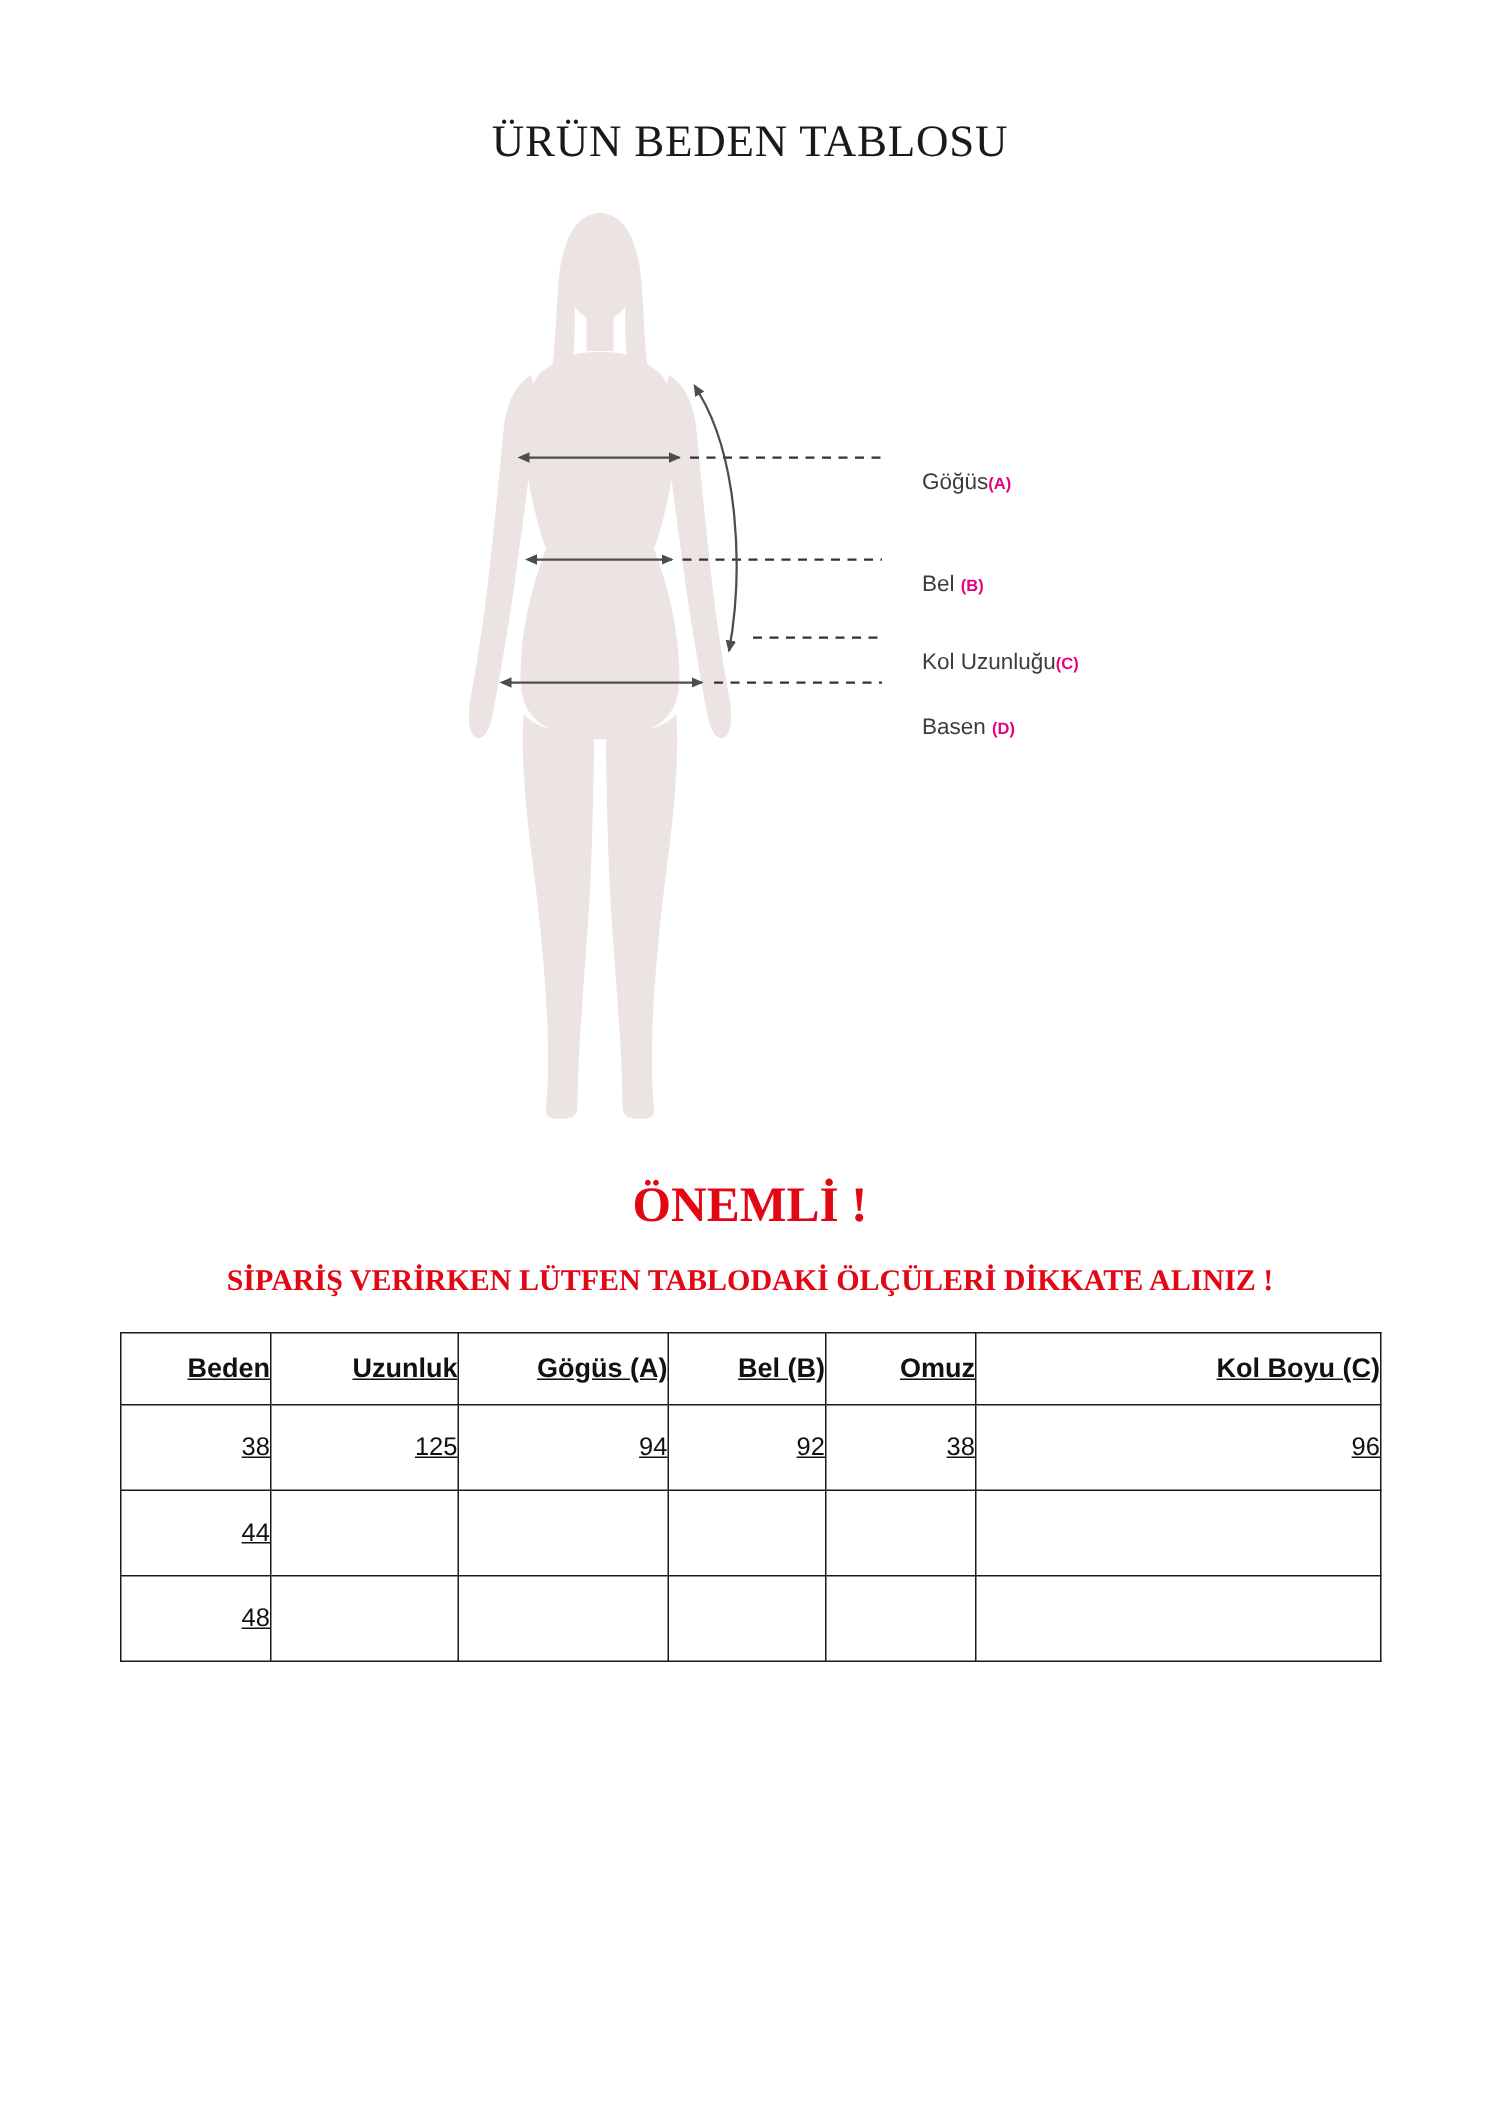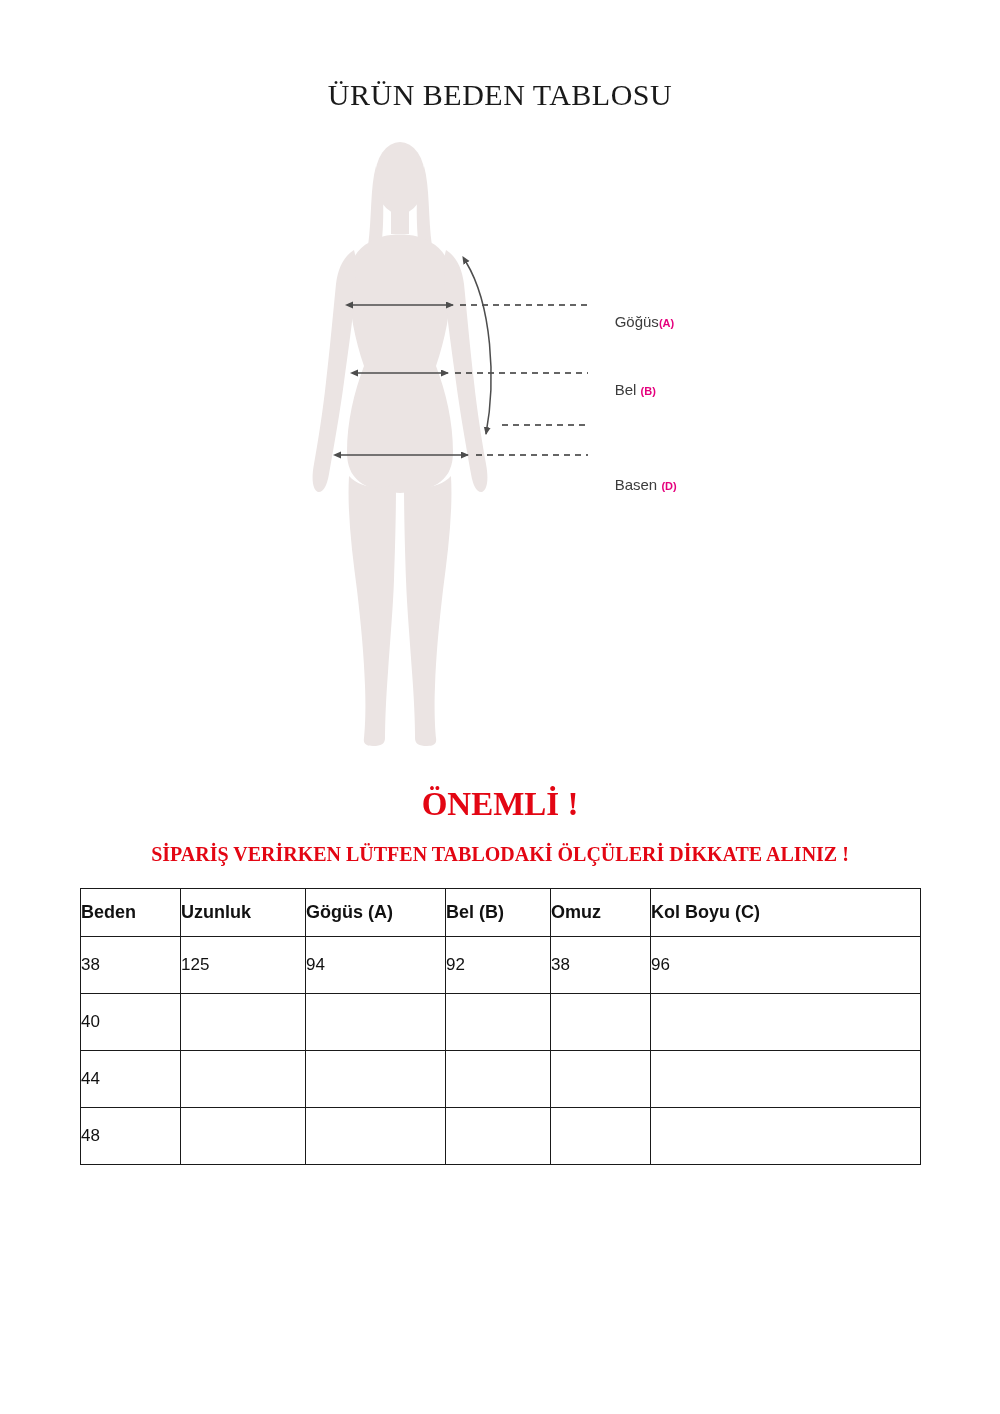--- a/index.html
+++ b/index.html
@@ -78,23 +78,24 @@
     left: 80px;
     top: 888px;
     width: 840px;
     border-collapse: collapse;
     table-layout: fixed;
     font-family: "Liberation Sans", sans-serif;
   }
   table.size-table th,
   table.size-table td {
     border: 1px solid #1a1a1a;
-    text-align: left;
+    text-align: right;
     vertical-align: middle;
     color: #111;
+    text-decoration: underline;
   }
   table.size-table th {
     font-size: 18px;
     font-weight: bold;
     height: 48px;
   }
   table.size-table td {
     font-size: 17px;
     font-weight: normal;
     height: 57px;
@@ -150,20 +151,23 @@
 
     <line x1="340" y1="455" x2="468" y2="455" stroke="#4d4d4d" stroke-width="1.5" marker-start="url(#ahs)" marker-end="url(#ah)"></line>
     <line x1="476" y1="455" x2="588" y2="455" stroke="#333" stroke-width="1.5" stroke-dasharray="6,5"></line>
   </svg>
 
   <div class="measure-label" style="top:296px;">
     <span>Göğüs</span><span class="code">(A)</span>
   </div>
   <div class="measure-label" style="top:364px;">
     <span>Bel </span><span class="code">(B)</span>
+  </div>
+  <div class="measure-label" style="top:416px;">
+    <span>Kol Uzunluğu</span><span class="code">(C)</span>
   </div>
   <div class="measure-label" style="top:459px;">
     <span>Basen </span><span class="code">(D)</span>
   </div>
 
   <div class="important-heading">ÖNEMLİ !</div>
   <div class="warning-text">SİPARİŞ VERİRKEN LÜTFEN TABLODAKİ ÖLÇÜLERİ DİKKATE ALINIZ !</div>
 
   <table class="size-table">
     <colgroup>
@@ -187,28 +191,20 @@
     <tbody>
       <tr>
         <td>38</td>
         <td>125</td>
         <td>94</td>
         <td>92</td>
         <td>38</td>
         <td>96</td>
       </tr>
       <tr>
-        <td>40</td>
-        <td></td>
-        <td></td>
-        <td></td>
-        <td></td>
-        <td></td>
-      </tr>
-      <tr>
         <td>44</td>
         <td></td>
         <td></td>
         <td></td>
         <td></td>
         <td></td>
       </tr>
       <tr>
         <td>48</td>
         <td></td>

